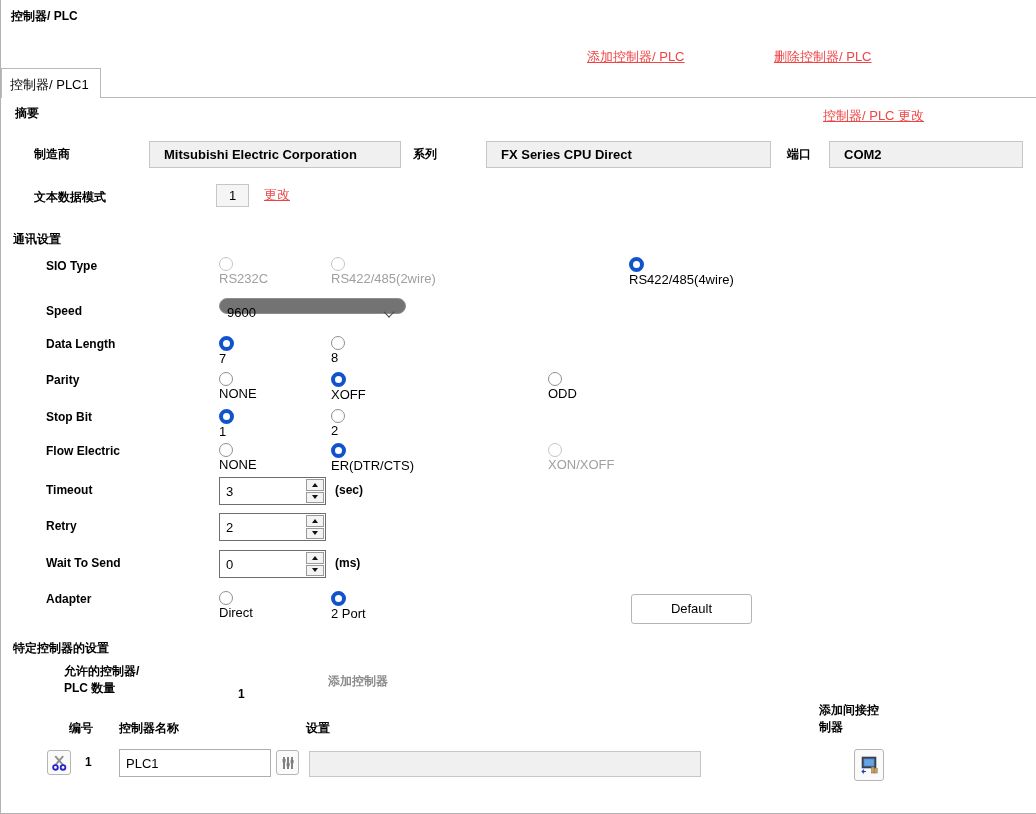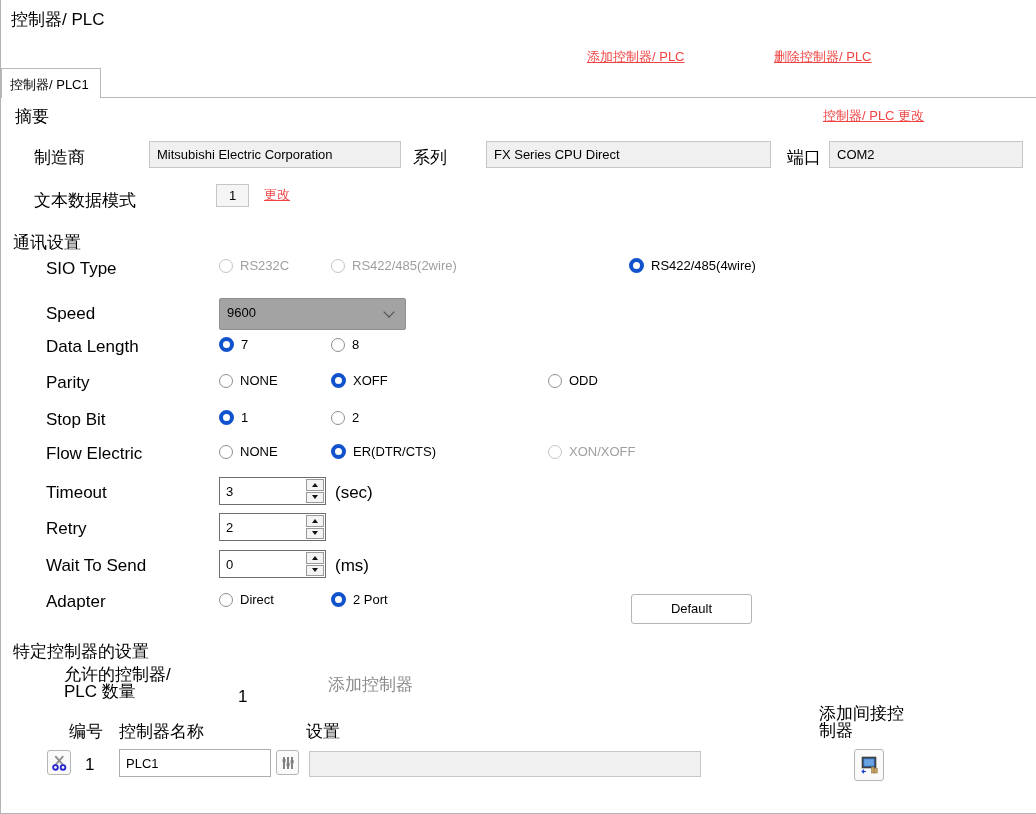--- a/index.html
+++ b/index.html
@@ -3,44 +3,44 @@
 <meta charset="utf-8">
 <style>
   html,body{margin:0;padding:0;background:#ffffff;}
   .page{
     position:relative;width:1036px;height:814px;background:#fff;
     font-family:"Liberation Sans",sans-serif;font-size:13px;color:#000;
     box-sizing:border-box;border-left:1px solid #b3b3b3;border-bottom:1px solid #b3b3b3;
     overflow:hidden;
   }
   .abs{position:absolute;white-space:nowrap;}
-  .lbl{font-size:17px;color:#000;}
+  .lbl{font-size:12px;color:#000;font-weight:bold;}
   .link{color:#ef4444;text-decoration:underline;cursor:pointer;}
   .gray{color:#8b8b8b;}
   
   .tab{position:absolute;left:0;top:68px;width:100px;height:30px;background:#fff;
        border:1px solid #b9b9b9;border-bottom:none;box-sizing:border-box;
        padding:7px 0 0 8px;}
   .tabline{position:absolute;left:99px;top:97px;width:937px;height:1px;background:#b9b9b9;}
   
   .ro{position:absolute;background:#f0f0f0;border:1px solid #c6c6c6;height:27px;
-      line-height:25px;padding:0 7px;box-sizing:border-box;overflow:hidden;}
+      line-height:25px;padding:0 14px;box-sizing:border-box;overflow:hidden;font-weight:bold;}
   
   .valbox{position:absolute;background:#f5f5f5;border:1px solid #c6c6c6;height:23px;
       line-height:21px;text-align:center;box-sizing:border-box;}
   
-  .radio{position:absolute;display:flex;align-items:center;height:17px;}
+  .radio{position:absolute;display:flex;align-items:flex-start;height:17px;flex-direction:column;}
   .radio .dot{width:14px;height:14px;border-radius:50%;border:1px solid #8f8f8f;
       background:#fff;margin-right:7px;box-sizing:border-box;flex:none;}
   .radio.sel .dot{width:15px;height:15px;border:4.5px solid #1153cc;background:#fff;}
   .radio.dis{color:#9f9f9f;}
   .radio.dis .dot{border-color:#c4c4c4;}
   
-  .combo{position:absolute;width:187px;height:32px;border:1px solid #8f8f8f;border-radius:2px;
-      background:#a3a3a3;box-sizing:border-box;}
+  .combo{position:absolute;width:187px;height:16px;border:1px solid #8f8f8f;border-radius:8px;
+      background:#737373;box-sizing:border-box;}
   .combo .cval{position:absolute;left:7px;top:6px;}
   .combo .chev{position:absolute;right:12px;top:9px;width:7px;height:7px;
       border-right:1.6px solid #4a4a4a;border-bottom:1.6px solid #4a4a4a;
       transform:rotate(45deg);}
   
   .spin{position:absolute;width:107px;height:28px;border:1px solid #6e6e6e;background:#fff;
       box-sizing:border-box;}
   .spin input{position:absolute;left:0;top:0;width:84px;height:26px;border:none;outline:none;
       padding:0 0 0 6px;font:inherit;background:transparent;}
   .spin .btns{position:absolute;right:1px;top:1px;width:18px;height:24px;

